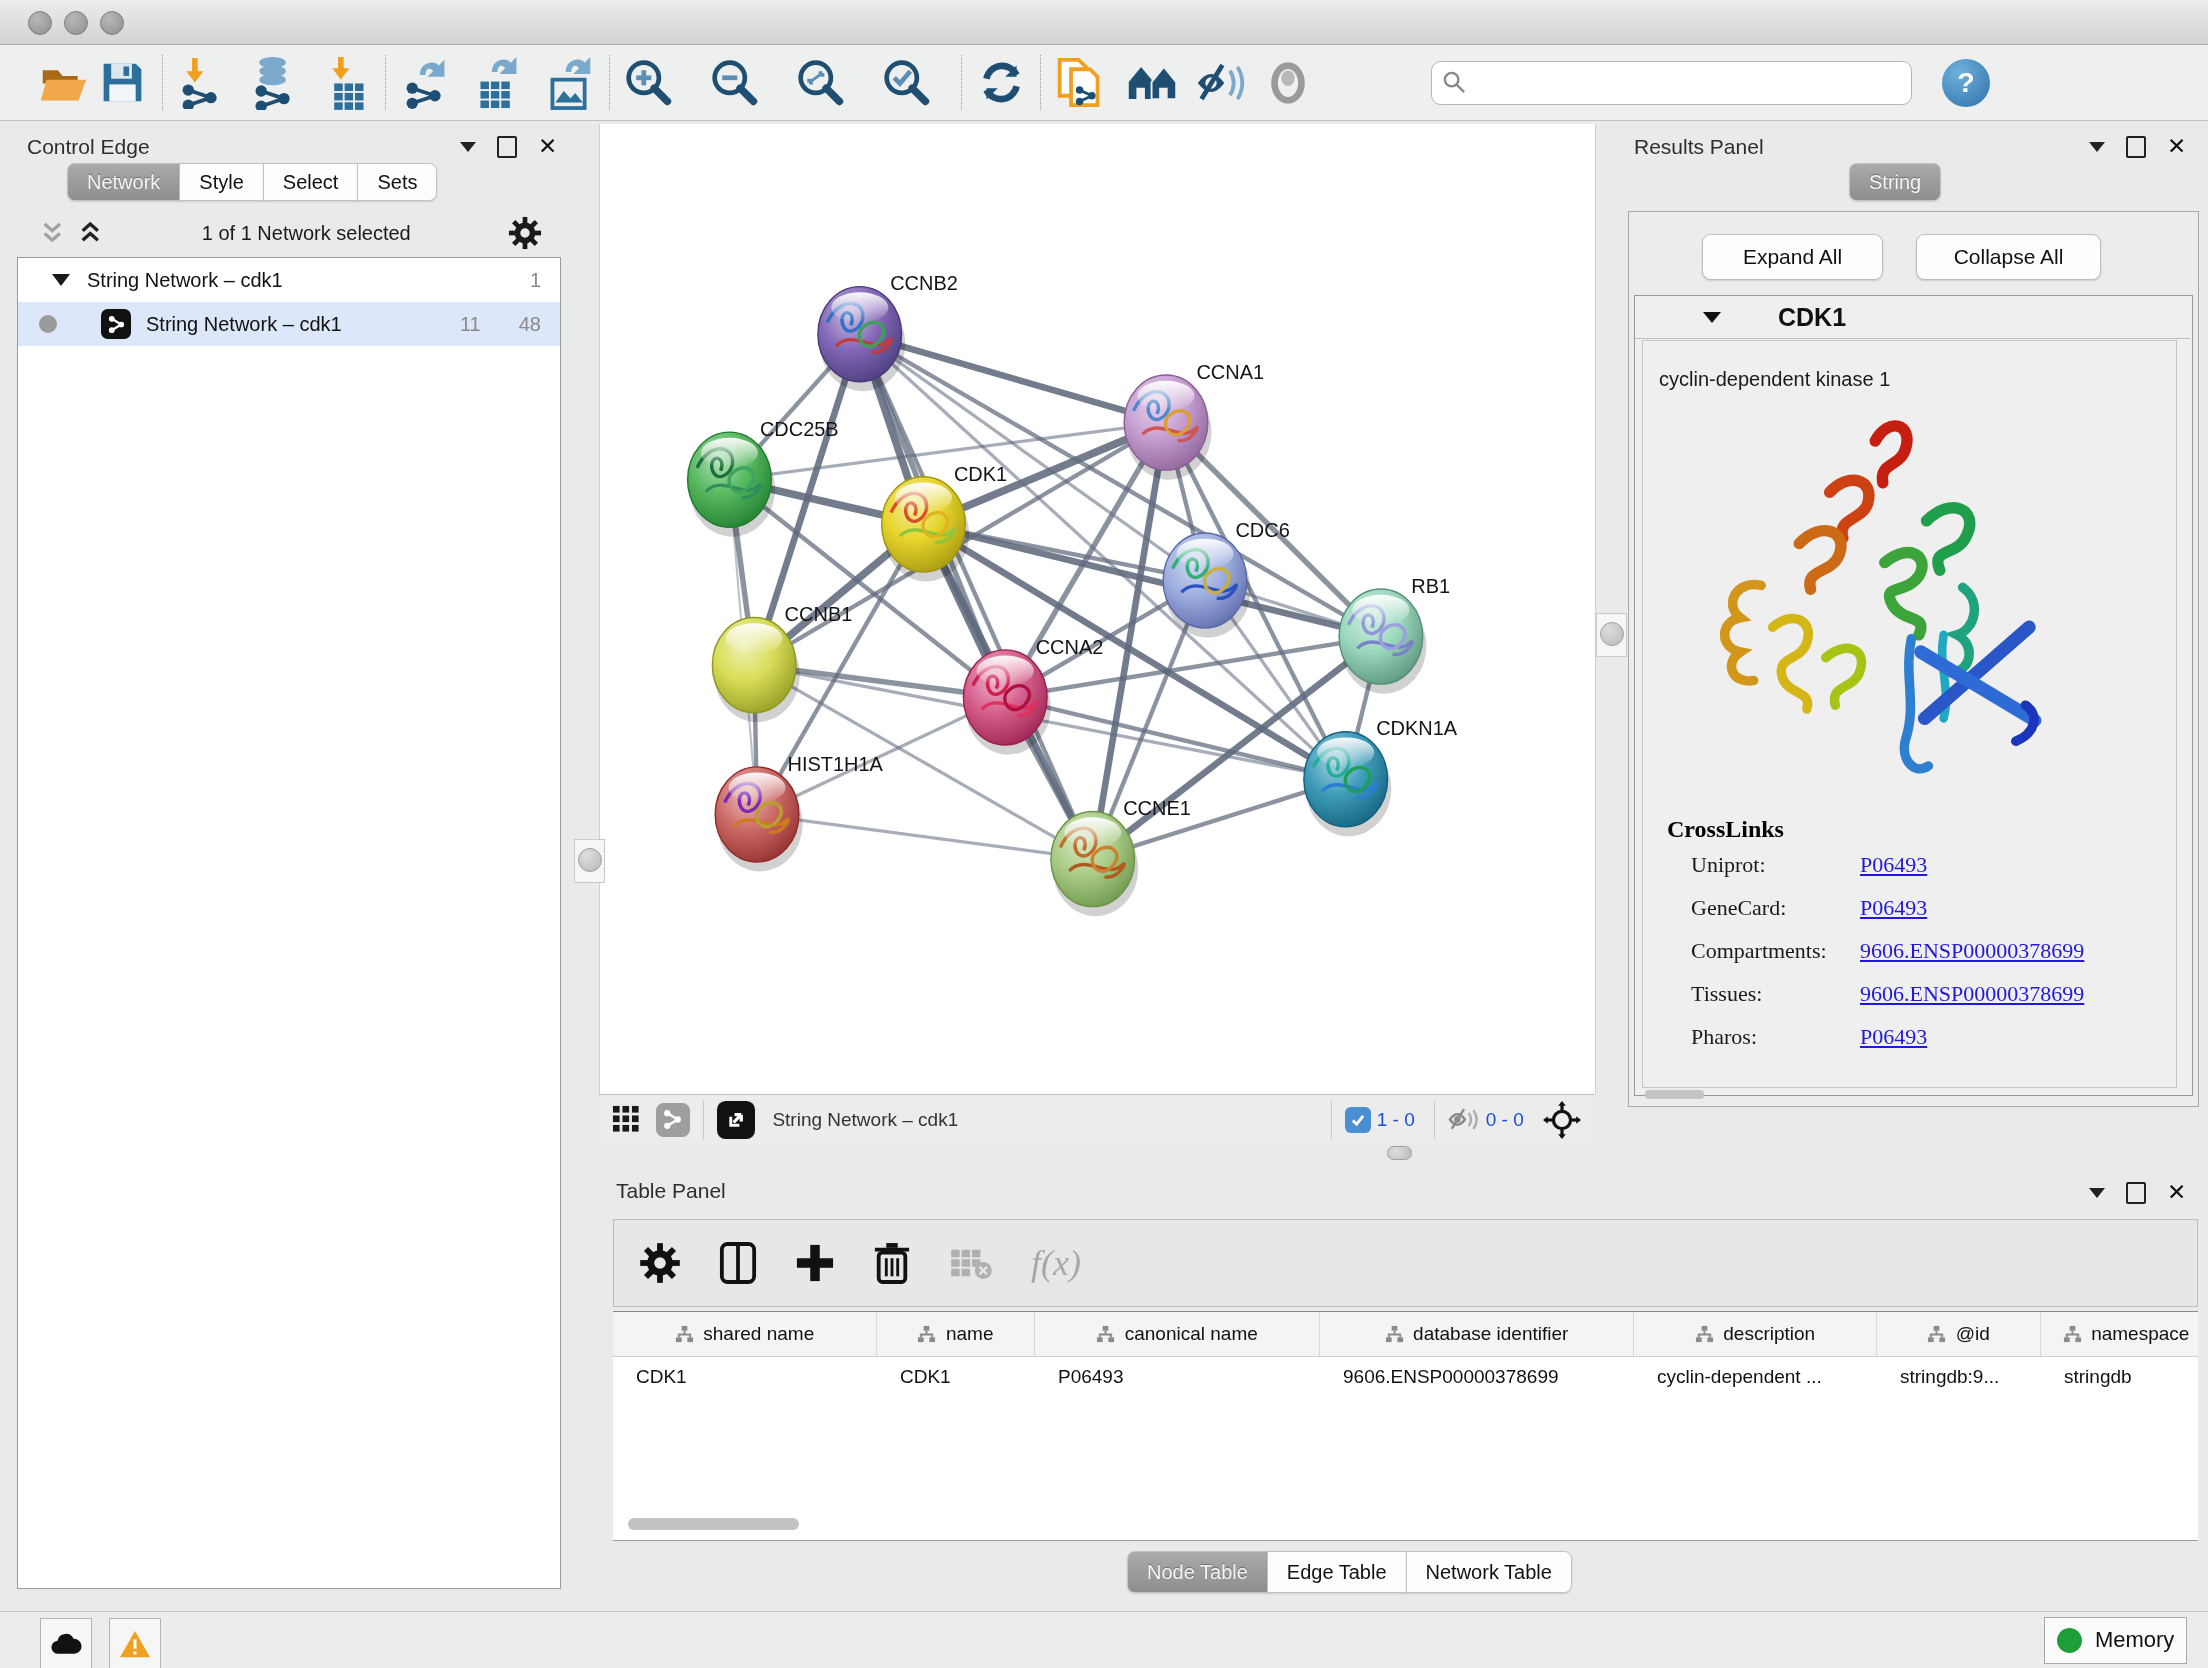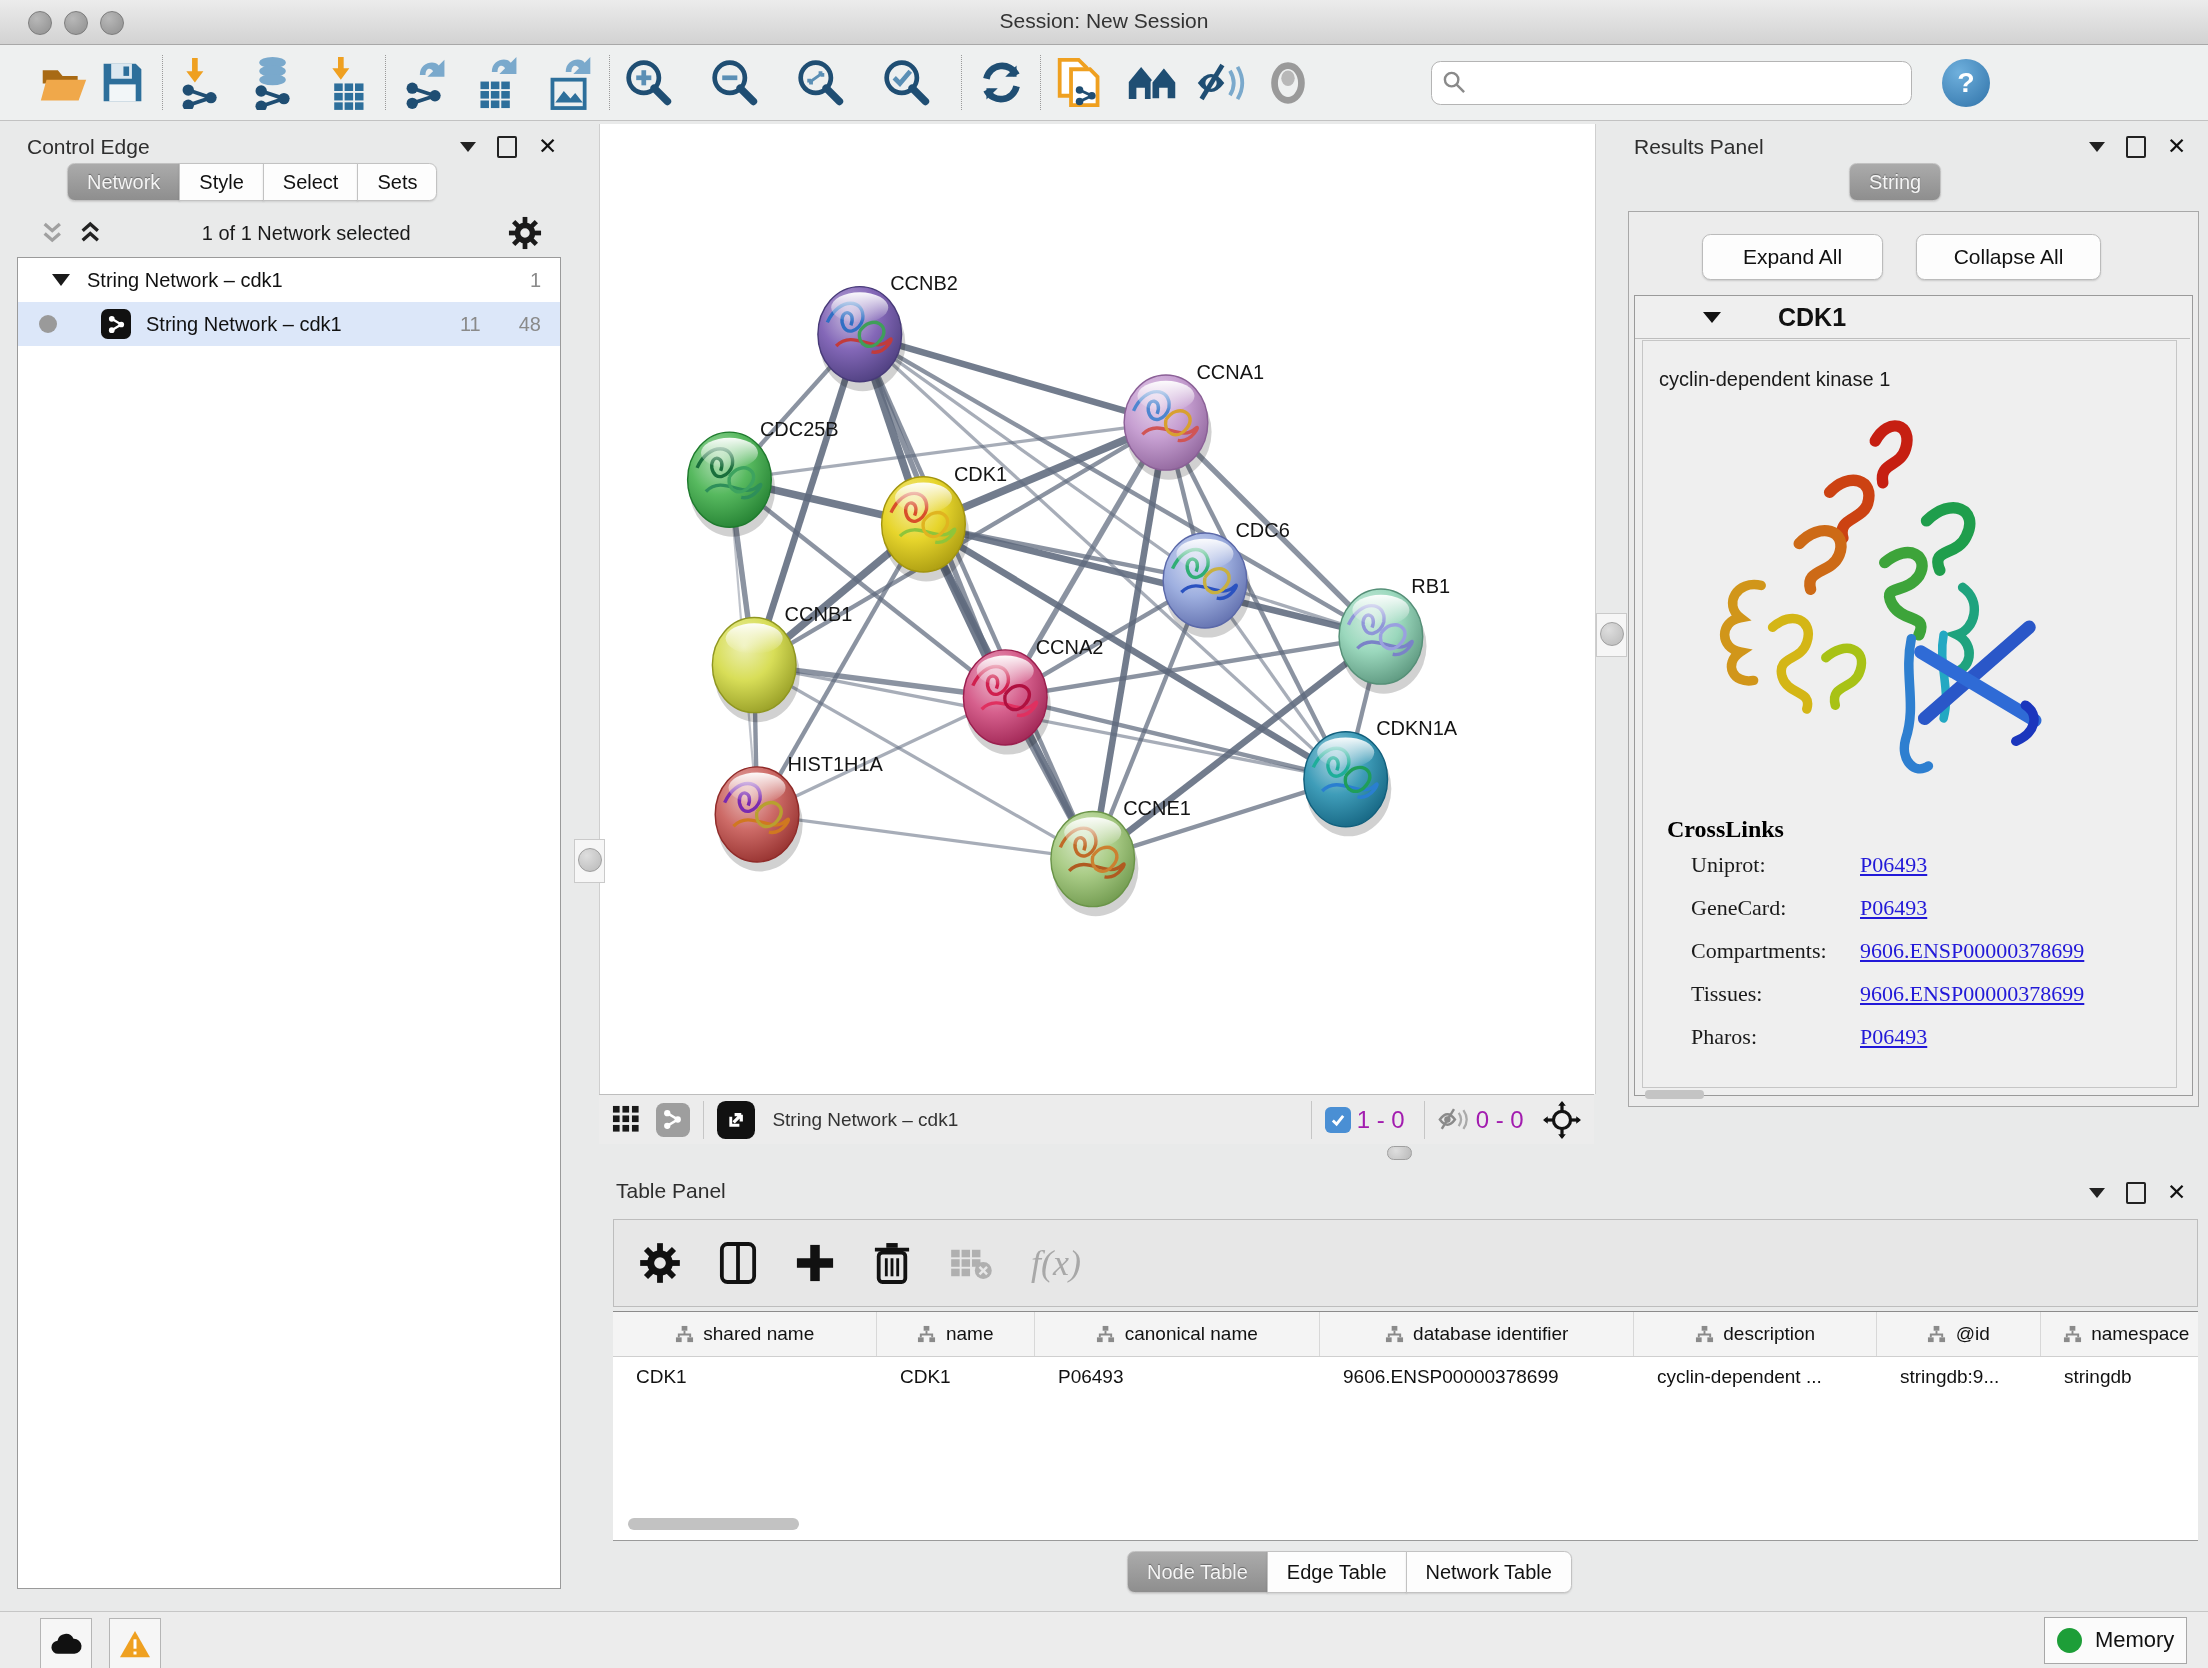--- a/index.html
+++ b/index.html
@@ -51,21 +51,21 @@
   .tree-count{color:#8a8a8a;}
   #share-badge{width:30px;height:30px;border-radius:6.7px;background:#111;display:flex;
     align-items:center;justify-content:center;}
   
   #net-canvas{left:599px;top:124px;width:995px;height:970px;background:#fff;
     border-left:1px solid #cfcfcf;border-right:1px solid #cfcfcf;}
   #net-footer{left:599px;top:1094px;width:995px;height:50px;background:#ececec;
     border-top:1px solid #bdbdbd;display:flex;align-items:center;padding:0 13.3px;box-sizing:border-box;}
   .nf-sep{width:0;height:38px;border-left:1px solid #c6c6c6;margin:0 13.3px;}
   #nf-title{font-size:19px;color:#333;margin-left:17px;}
-  .nf-count{font-size:24px;color:#a21caf;margin:0 5.7px;}
+  .nf-count{font-size:19px;color:#1d4ed8;margin:0 5.7px;}
   .knob{position:absolute;border-radius:50%;
     background:radial-gradient(circle at 35% 30%,#dedede,#b9b9b9);border:1px solid #9f9f9f;}
   .knob-plate{position:absolute;background:#f6f6f6;border:1px solid #cacaca;}
   
   #rp-title{left:1634px;top:135px;}
   #rp-icons{left:2089px;top:135px;}
   #rp-tab{left:1849px;top:163px;display:flex;}
   #rp-outer{left:1628px;top:211px;width:569px;height:894px;background:#ececec;border:1px solid #a8a8a8;}
   .rp-btn{position:absolute;height:44px;background:#fdfdfd;border:1px solid #bbb;border-radius:8.6px;
     font-size:21px;color:#111;display:flex;align-items:center;justify-content:center;
@@ -118,21 +118,20 @@
 </style>
 </head>
 <body>
 
 <div id="app">
 
   <div id="titlebar" class="abs">
     <div class="tlight" style="left:27.6px"></div>
     <div class="tlight" style="left:64px"></div>
     <div class="tlight" style="left:100px"></div>
-    <div id="win-title">Session: New Session</div>
   </div>
 
   <div id="toolbar" class="abs">
     <div class="tbtn" style="margin-left:34px">
       <svg width="51" height="51" viewBox="0 0 54 54">
         <path d="M5 14 h16 l5 6 h16 v8 H5 Z" fill="#a86a14"></path>
         <path d="M9 24 h42 l-8 22 H3 Z" fill="#f0a84a"></path>
       </svg>
     </div>
     <div class="tbtn">

